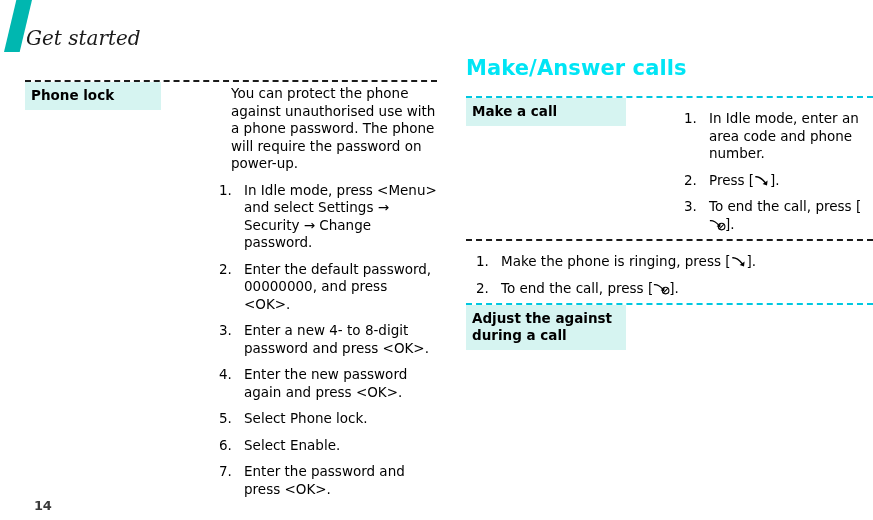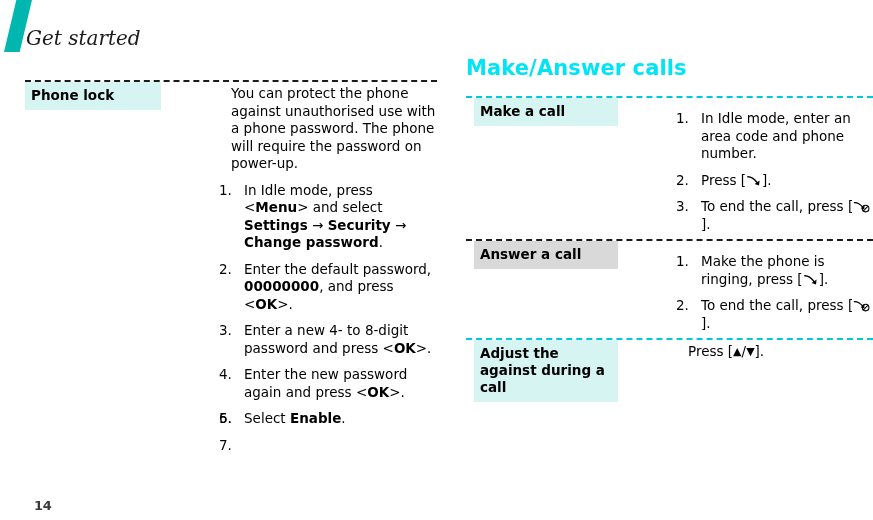--- a/index.html
+++ b/index.html
@@ -90,21 +90,21 @@
   .row-term {
     flex: 0 0 auto;
     box-sizing: border-box;
     font-size: 13.5px;
     font-weight: bold;
     line-height: 17px;
     padding: 5px 6px 6px 6px;
     color: #000;
   }
   .term-left  { width: 136px; }
-  .term-right { width: 144px; margin-left: 8px; }
+  .term-right { width: 160px; }
   .hl-cyan { background: #d6f4f1; }
   .hl-gray { background: #d9d9d9; }
 
   .row-def {
     flex: 1 1 auto;
     box-sizing: border-box;
     padding: 3px 0 6px 10px;
     font-size: 13.5px;
     line-height: 17.5px;
   }
@@ -126,21 +126,21 @@
   }
   ol.steps > li:last-child { margin-bottom: 0; }
   ol.steps > li .num {
     position: absolute;
     left: 0;
     top: 0;
     width: 20px;
     text-align: left;
   }
 
-  b, .b { font-weight: bold; }
+  b, .b { font-weight: normal; }
 
   
   .keyicon {
     display: inline-block;
     vertical-align: -2px;
     width: 16px;
     height: 14px;
     position: relative;
   }
   .keyicon svg { display: block; }
@@ -178,23 +178,23 @@
       <div class="rule"></div>
       <div class="row">
         <div class="row-term term-left hl-cyan">Phone lock</div>
         <div class="row-def">
           <p class="para">You can protect the phone against unauthorised use with a phone password. The phone will require the password on power-up.</p>
           <ol class="steps">
             <li><span class="num">1.</span><span><span>In Idle mode, press &lt;</span><b>Menu</b><span>&gt; and select </span><b>Settings</b><span> → </span><b>Security</b><span> → </span><b>Change password</b><span>.</span></span></li>
             <li><span class="num">2.</span><span><span>Enter the default password, </span><b>00000000</b><span>, and press &lt;</span><b>OK</b><span>&gt;.</span></span></li>
             <li><span class="num">3.</span><span><span>Enter a new 4- to 8-digit password and press &lt;</span><b>OK</b><span>&gt;.</span></span></li>
             <li><span class="num">4.</span><span><span>Enter the new password again and press &lt;</span><b>OK</b><span>&gt;.</span></span></li>
-            <li><span class="num">5.</span></li>
+            <li><span class="num">5.</span><span><span>Select </span><b>Phone lock</b><span>.</span></span></li>
             <li><span class="num">6.</span><span><span>Select </span><b>Enable</b><span>.</span></span></li>
-            <li><span class="num">7.</span></li>
+            <li><span class="num">7.</span><span><span>Enter the password and press &lt;</span><b>OK</b><span>&gt;.</span></span></li>
           </ol>
         </div>
       </div>
     </div>
 </div>
 
 <div class="col col-right">
   <div class="tbl tbl-right">
       <div class="rule cyan"></div>
       <div class="row">
@@ -208,37 +208,33 @@
             <li><span class="num">3.</span><span><span>To end the call, press [</span><span class="keyicon"><svg width="17" height="14" viewBox="0 0 17 14">
                     <path d="M0.8 3.0 C3.6 2.4 7.2 4.0 10.0 7.6 L11.6 6.3 L11.2 10.6 L7.6 9.3 L9.0 8.3 C6.6 5.4 3.4 4.0 1.0 4.4 Z" fill="#000"></path>
                     <circle cx="12.6" cy="9.6" r="3.3" fill="none" stroke="#000" stroke-width="1.1"></circle>
                     <line x1="10.4" y1="11.8" x2="14.8" y2="7.4" stroke="#000" stroke-width="1.1"></line>
                   </svg></span><span>].</span></span></li>
           </ol>
         </div>
       </div>
       <div class="rule"></div>
       <div class="row">
-        <div class="row-term term-right hl-gray">Answer a call</div>
         <div class="row-def">
           <ol class="steps">
             <li><span class="num">1.</span><span><span>Make the phone is ringing, press [</span><span class="keyicon"><svg width="16" height="14" viewBox="0 0 16 14">
                     <path d="M1.2 3.1 C4.2 2.6 8.4 4.6 11.6 9.1 L13.6 7.4 L13.0 12.6 L8.6 11.0 L10.4 9.8 C7.6 6.2 4.0 4.3 1.4 4.6 Z" fill="#000"></path>
                   </svg></span><span>].</span></span></li>
             <li><span class="num">2.</span><span><span>To end the call, press [</span><span class="keyicon"><svg width="17" height="14" viewBox="0 0 17 14">
                     <path d="M0.8 3.0 C3.6 2.4 7.2 4.0 10.0 7.6 L11.6 6.3 L11.2 10.6 L7.6 9.3 L9.0 8.3 C6.6 5.4 3.4 4.0 1.0 4.4 Z" fill="#000"></path>
                     <circle cx="12.6" cy="9.6" r="3.3" fill="none" stroke="#000" stroke-width="1.1"></circle>
                     <line x1="10.4" y1="11.8" x2="14.8" y2="7.4" stroke="#000" stroke-width="1.1"></line>
                   </svg></span><span>].</span></span></li>
           </ol>
         </div>
       </div>
       <div class="rule cyan"></div>
       <div class="row">
         <div class="row-term term-right hl-cyan">Adjust the against during a call</div>
-        <div class="row-def">
-          <p class="para"><span>Press [</span><span class="arrowkey">▲</span><span>/</span><span class="arrowkey">▼</span><span>].</span></p>
-        </div>
       </div>
     </div>
 </div>
 
 <div class="page-number">14</div>
 
 </body></html>

